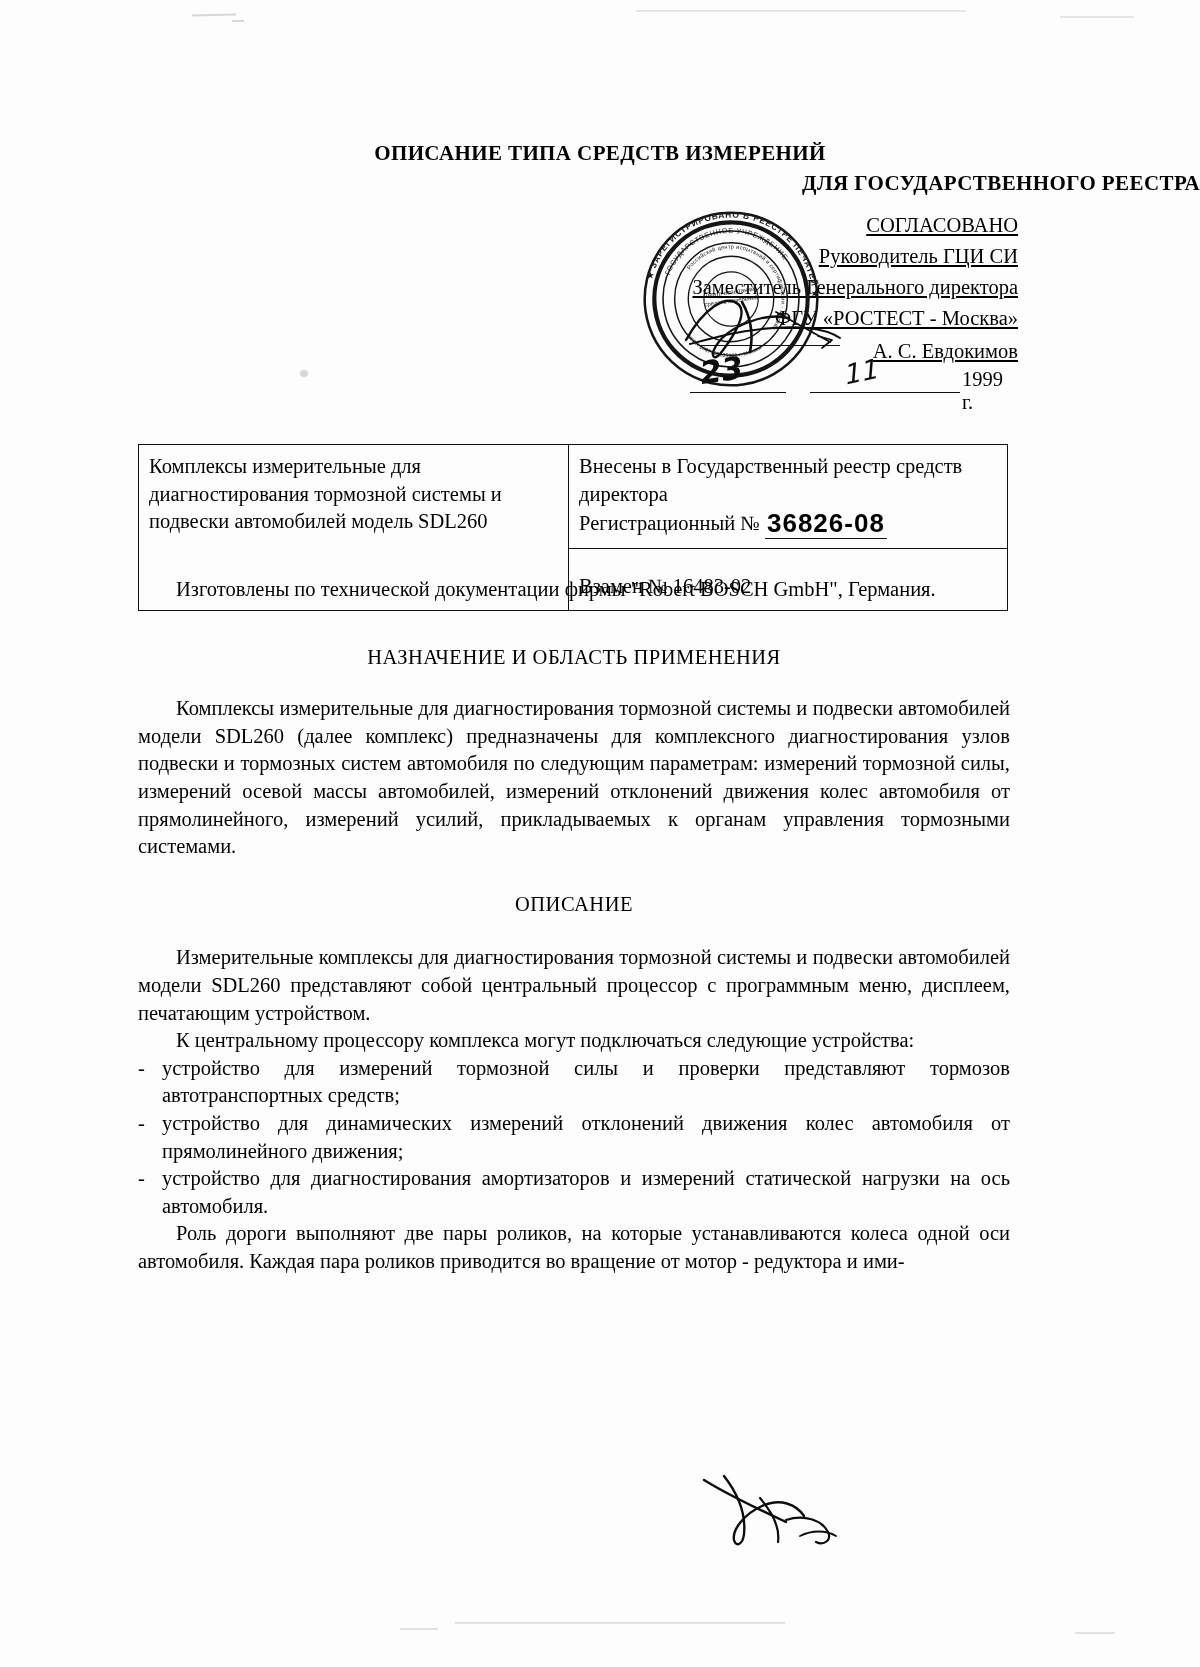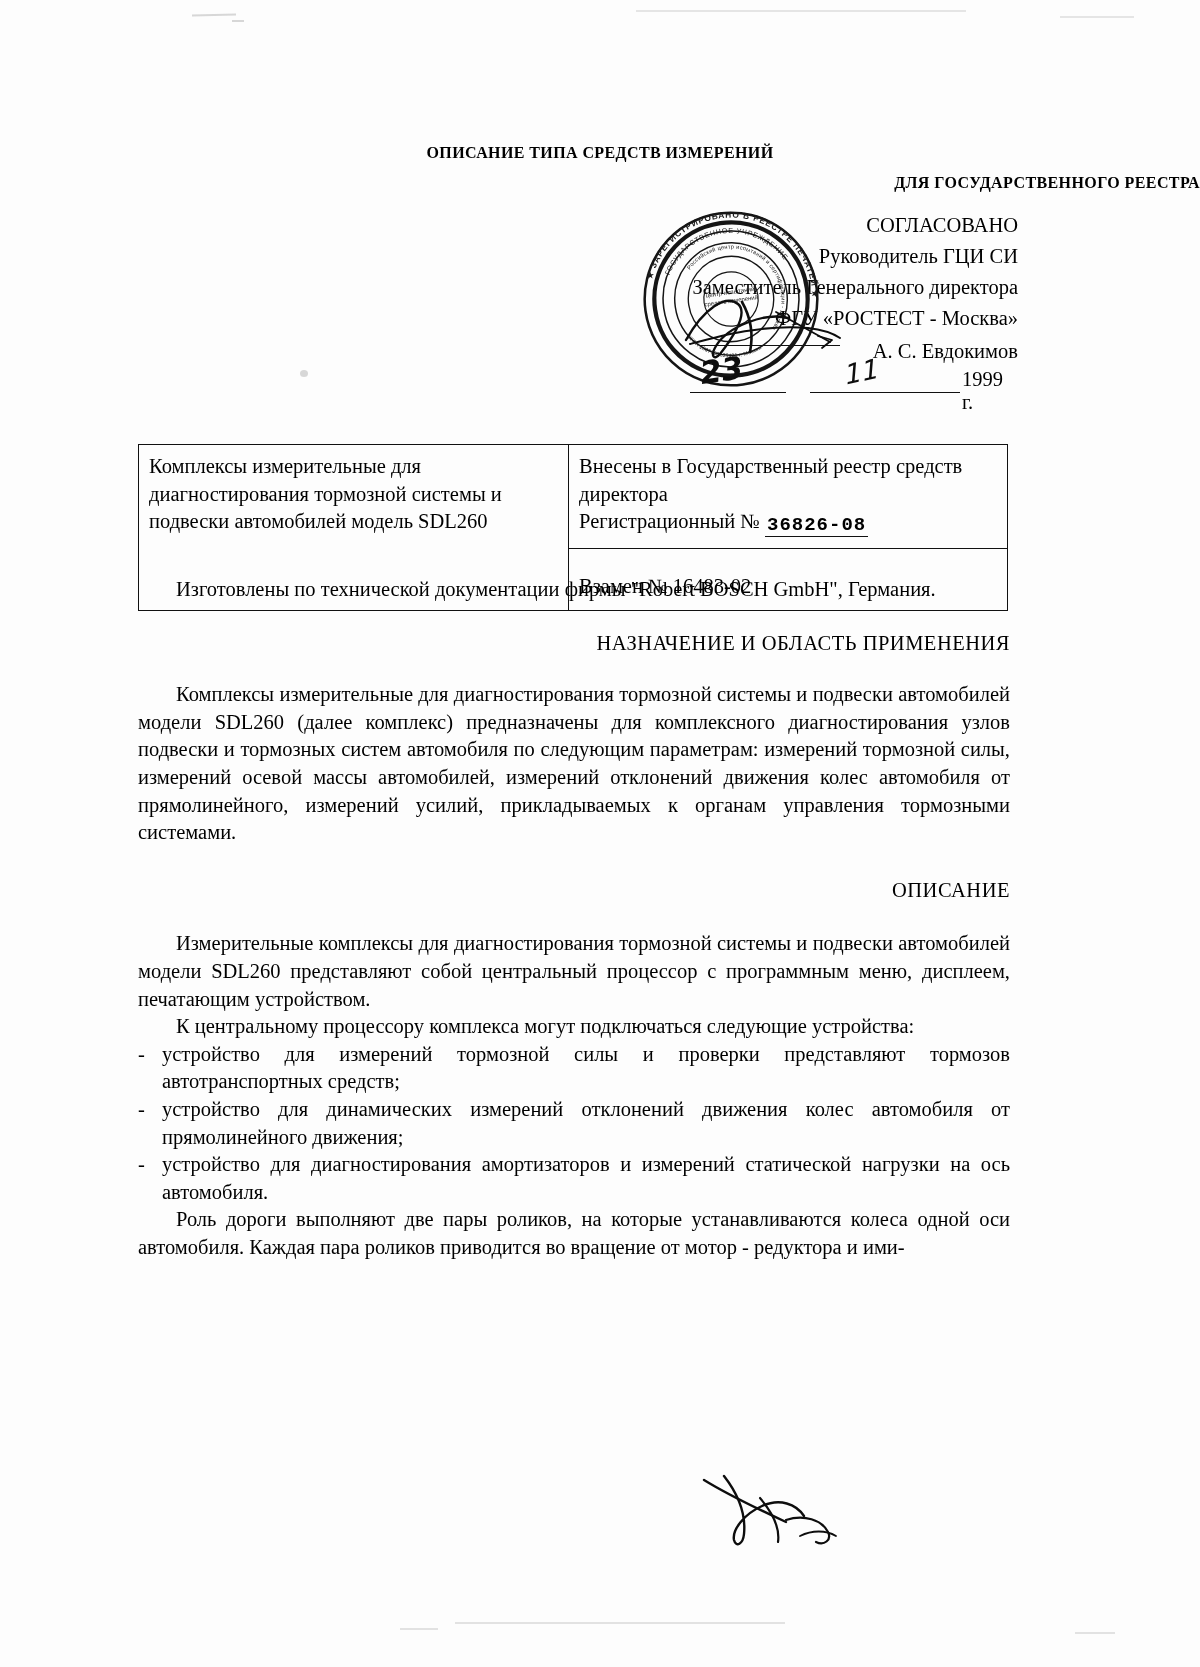--- a/index.html
+++ b/index.html
@@ -36,36 +36,37 @@
   .scan-mark.m7 { left: 455px;  top: 1622px;width: 330px;height: 2px; opacity:.4;}
   .scan-mark.m8 { left: 1075px; top: 1632px;width: 40px; height: 2px; opacity:.4;}
 
   
   .doc-title {
     position: absolute;
     left: 0; right: 0;
     top: 138px;
     text-align: center;
     font-weight: bold;
-    font-size: 16px;
+    font-size: 21px;
     letter-spacing: .4px;
     line-height: 30px;
   }
   .doc-title .line2 { display: block; text-align: right; }
 
   
   .approval {
     position: absolute;
     right: 182px;
     top: 210px;
     width: 420px;
     text-align: right;
     font-size: 20.5px;
     line-height: 31px;
     white-space: nowrap;
+    text-decoration: underline;
   }
   .approval .row { display: block; }
   .approval .signed-name {
     display: block;
     margin-top: 2px;
   }
   .sig-rule {
     position: absolute;
     left: 700px;
     top: 345px;
@@ -162,22 +163,22 @@
   }
   .reg-table td {
     border: 1.6px solid #111;
     vertical-align: top;
     padding: 8px 10px 10px 10px;
   }
   .reg-left  { width: 430px; }
   .reg-right { width: 440px; }
   .reg-right .spacer { height: 16px; }
   .hand-reg {
-    font-family: Liberation Mono, monospace;
-    font-size: 19px;
+    font-family: Liberation Sans, sans-serif;
+    font-size: 26px;
     font-weight: bold;
     letter-spacing: 1px;
     border-bottom: 1.6px solid #111;
     padding: 0 2px;
     position: relative;
     top: 2px;
   }
 
   
   .body {
@@ -191,22 +192,22 @@
   }
   .body p {
     margin: 0;
     text-align: justify;
     text-justify: inter-word;
   }
   .body p.indent { text-indent: 38px; }
   .body p.noindent { text-indent: 0; }
 
   h2.section {
-    margin: 26px 0 24px 0;
-    text-align: right;
+    margin: 40px 0 24px 0;
+    text-align: center;
     font-size: 20.5px;
     font-weight: normal;
     letter-spacing: .5px;
   }
   h2.section.tight { margin-top: 30px; margin-bottom: 26px; }
 
   ul.dash-list {
     list-style: none;
     margin: 0;
     padding: 0;

